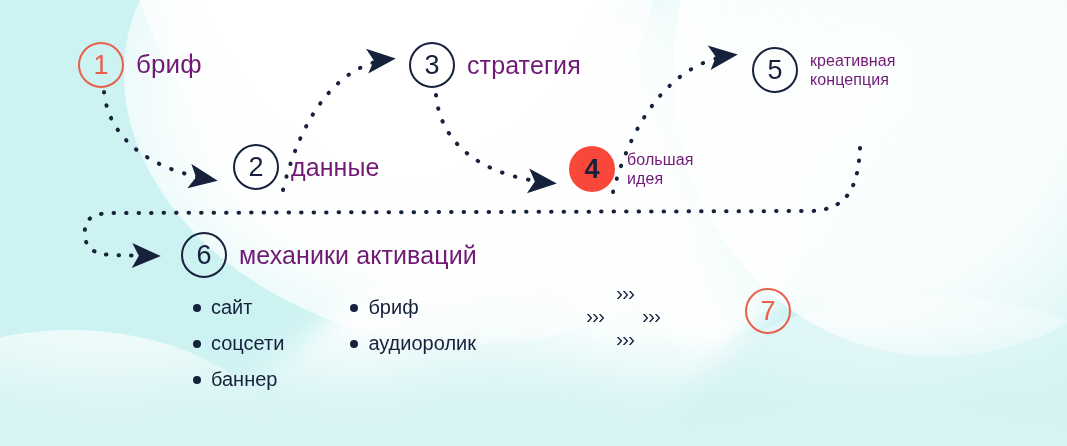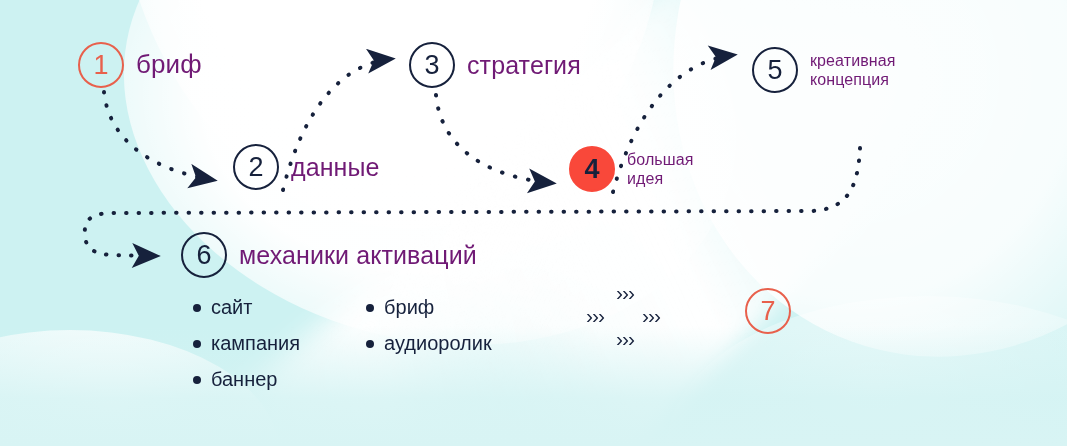--- a/index.html
+++ b/index.html
@@ -202,21 +202,21 @@
   </div>
 
   <div class="bullets">
     <div class="bullet-col col-a">
       <div class="bullet-item">
         <span class="dot"></span>
         <span>сайт</span>
       </div>
       <div class="bullet-item">
         <span class="dot"></span>
-        <span>кампания</span>
+        <span>соцсети</span>
       </div>
       <div class="bullet-item">
         <span class="dot"></span>
         <span>баннер</span>
       </div>
     </div>
     <div class="bullet-col col-b">
       <div class="bullet-item">
         <span class="dot"></span>
         <span>бриф</span>

